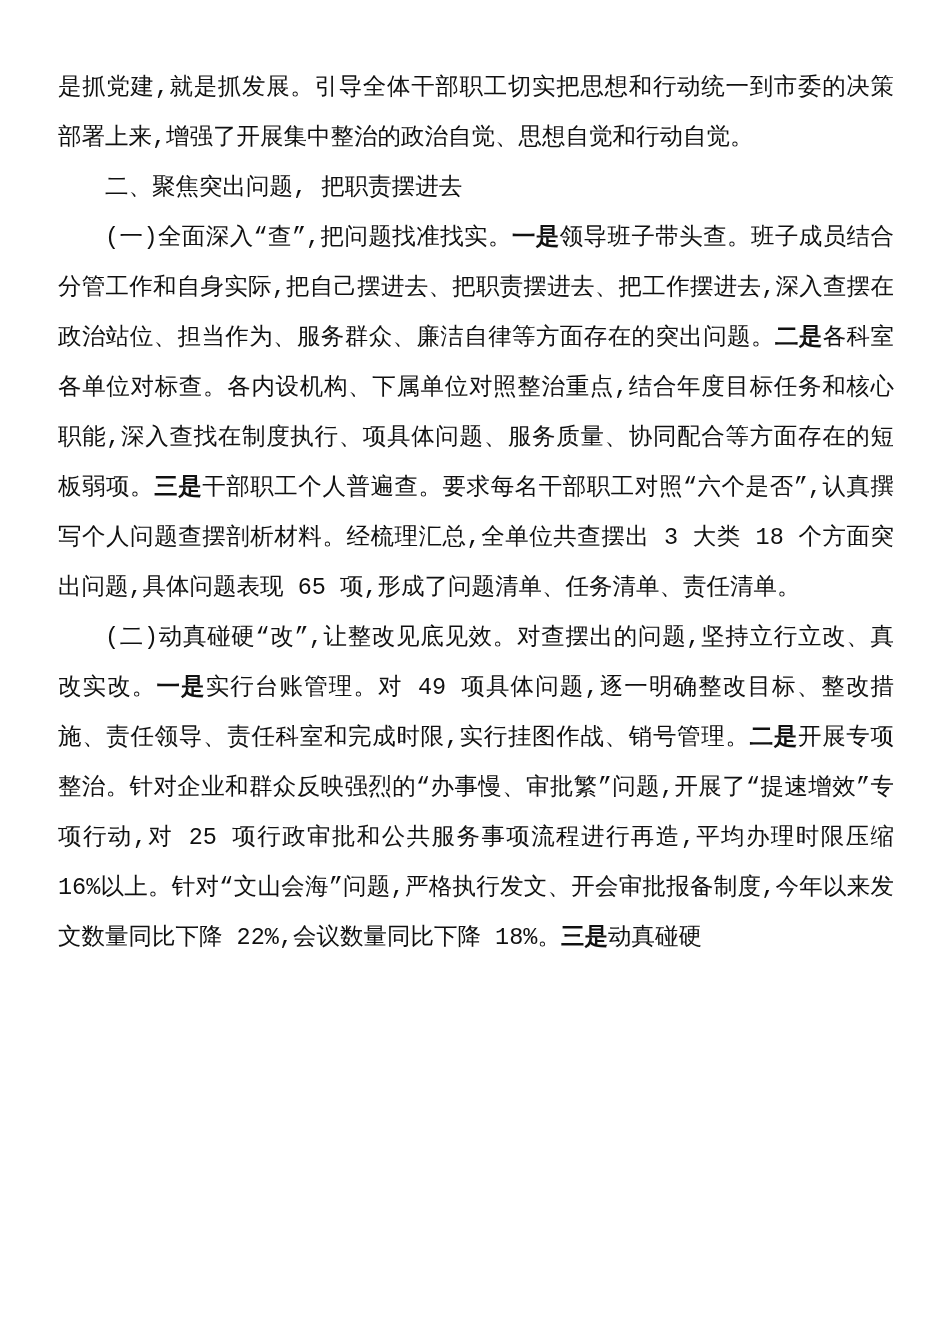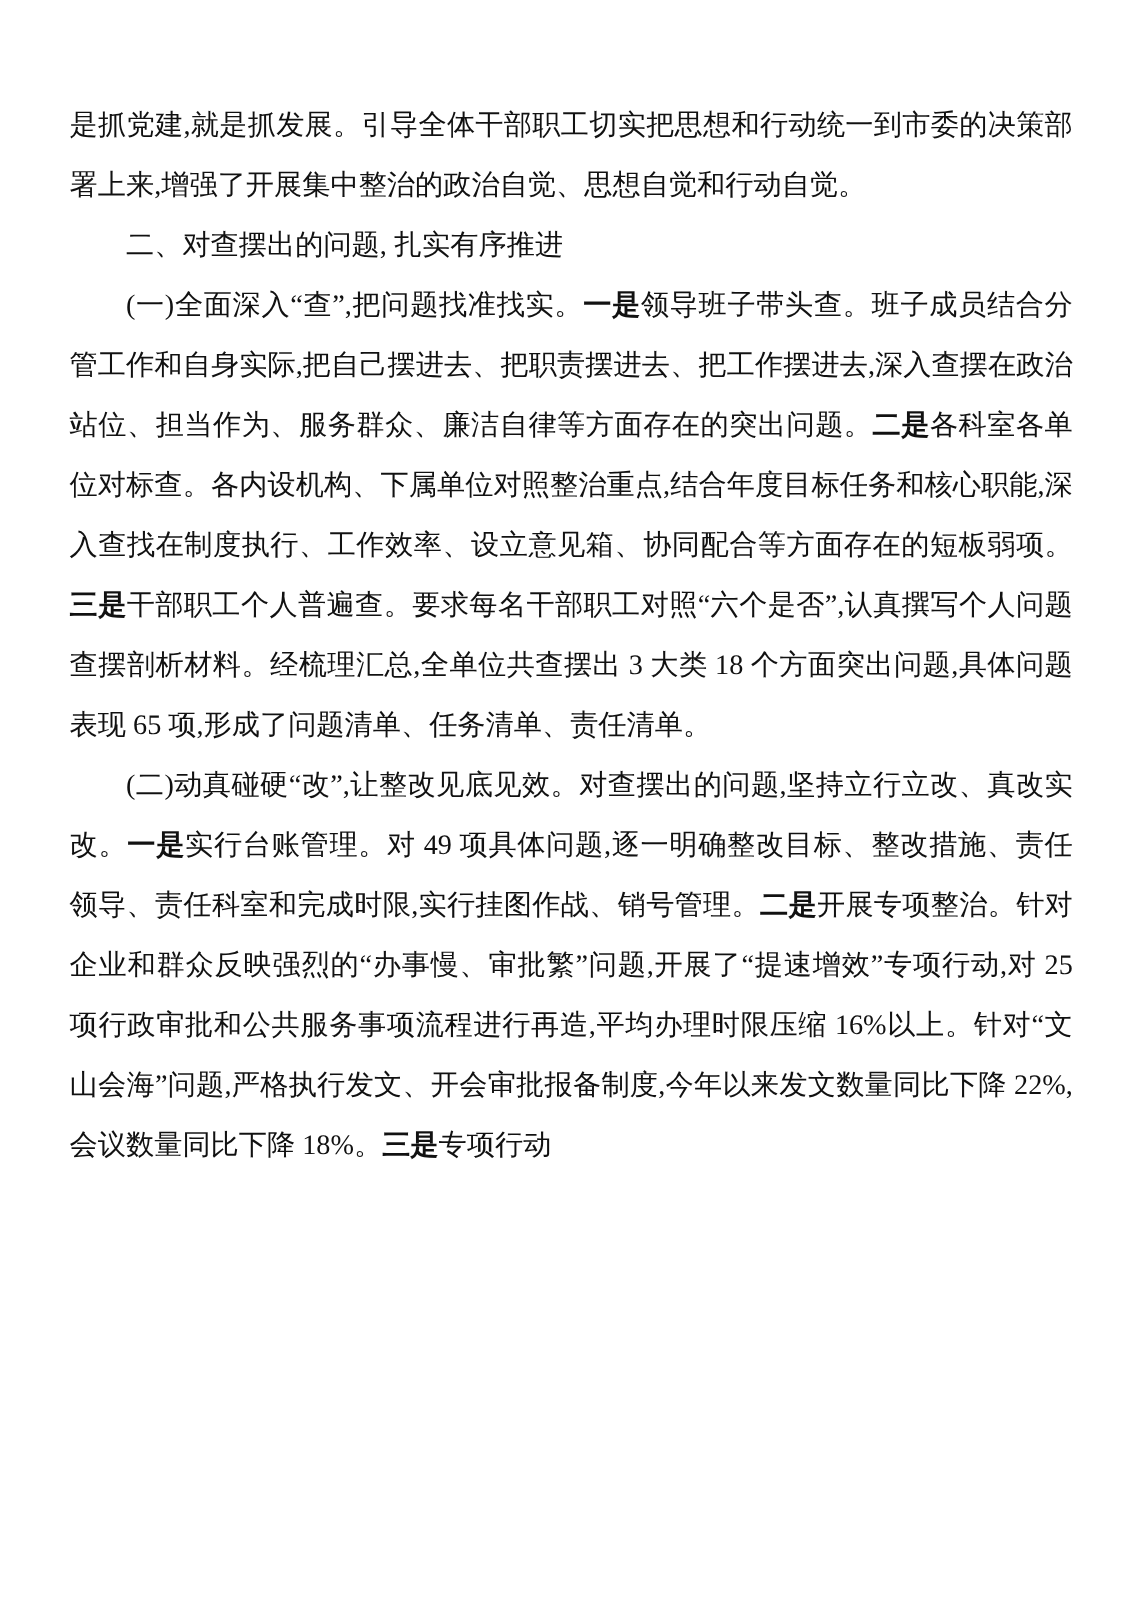--- a/index.html
+++ b/index.html
@@ -1,34 +1,34 @@
 <!DOCTYPE html>
 <html><head>
 <meta charset="utf-8">
 <style>
   html, body { margin: 0; padding: 0; background: #ffffff; }
   body { width: 950px; height: 1344px; position: relative; overflow: hidden; }
   .page {
-    position: absolute; left: 58px; top: 80px; width: 836px;
-    font-family: Liberation Serif, serif;
+    position: absolute; left: 58px; top: 63px; width: 836px;
+    font-family: Liberation Mono, monospace;
     font-size: 23.5px; line-height: 50px; color: #111111;
     text-align: justify; text-justify: inter-character;
   }
   .para { margin: 0; text-indent: 2em; }
   .para.noindent { text-indent: 0; }
   .heading { margin: 0; text-indent: 2em; }
   b { font-weight: bold; }
 </style>
 </head>
 <body>
 
 <div class="page">
 
   <p class="para noindent"><span>是抓党建,就是抓发展。引导全体干部职工切实把思想和行动统一到市委的决策部署上来,增强了开展集中整治的政治自觉、思想自觉和行动自觉。</span></p>
 
-  <p class="heading"><span>二、对查摆出的问题, 扎实有序推进</span></p>
+  <p class="heading"><span>二、聚焦突出问题, 把职责摆进去</span></p>
 
 
-  <p class="para"><span>(一)全面深入“查”,把问题找准找实。</span><b>一是</b><span>领导班子带头查。班子成员结合分管工作和自身实际,把自己摆进去、把职责摆进去、把工作摆进去,深入查摆在政治站位、担当作为、服务群众、廉洁自律等方面存在的突出问题。</span><b>二是</b><span>各科室各单位对标查。各内设机构、下属单位对照整治重点,结合年度目标任务和核心职能,深入查找在制度执行、工作效率、设立意见箱、协同配合等方面存在的短板弱项。</span><b>三是</b><span>干部职工个人普遍查。要求每名干部职工对照“六个是否”,认真撰写个人问题查摆剖析材料。经梳理汇总,全单位共查摆出 3 大类 18 个方面突出问题,具体问题表现 65 项,形成了问题清单、任务清单、责任清单。</span></p>
+  <p class="para"><span>(一)全面深入“查”,把问题找准找实。</span><b>一是</b><span>领导班子带头查。班子成员结合分管工作和自身实际,把自己摆进去、把职责摆进去、把工作摆进去,深入查摆在政治站位、担当作为、服务群众、廉洁自律等方面存在的突出问题。</span><b>二是</b><span>各科室各单位对标查。各内设机构、下属单位对照整治重点,结合年度目标任务和核心职能,深入查找在制度执行、项具体问题、服务质量、协同配合等方面存在的短板弱项。</span><b>三是</b><span>干部职工个人普遍查。要求每名干部职工对照“六个是否”,认真撰写个人问题查摆剖析材料。经梳理汇总,全单位共查摆出 3 大类 18 个方面突出问题,具体问题表现 65 项,形成了问题清单、任务清单、责任清单。</span></p>
 
-  <p class="para"><span>(二)动真碰硬“改”,让整改见底见效。对查摆出的问题,坚持立行立改、真改实改。</span><b>一是</b><span>实行台账管理。对 49 项具体问题,逐一明确整改目标、整改措施、责任领导、责任科室和完成时限,实行挂图作战、销号管理。</span><b>二是</b><span>开展专项整治。针对企业和群众反映强烈的“办事慢、审批繁”问题,开展了“提速增效”专项行动,对 25 项行政审批和公共服务事项流程进行再造,平均办理时限压缩 16%以上。针对“文山会海”问题,严格执行发文、开会审批报备制度,今年以来发文数量同比下降 22%,会议数量同比下降 18%。</span><b>三是</b><span>专项行动</span></p>
+  <p class="para"><span>(二)动真碰硬“改”,让整改见底见效。对查摆出的问题,坚持立行立改、真改实改。</span><b>一是</b><span>实行台账管理。对 49 项具体问题,逐一明确整改目标、整改措施、责任领导、责任科室和完成时限,实行挂图作战、销号管理。</span><b>二是</b><span>开展专项整治。针对企业和群众反映强烈的“办事慢、审批繁”问题,开展了“提速增效”专项行动,对 25 项行政审批和公共服务事项流程进行再造,平均办理时限压缩 16%以上。针对“文山会海”问题,严格执行发文、开会审批报备制度,今年以来发文数量同比下降 22%,会议数量同比下降 18%。</span><b>三是</b><span>动真碰硬</span></p>
 
 </div>
 
 </body></html>

